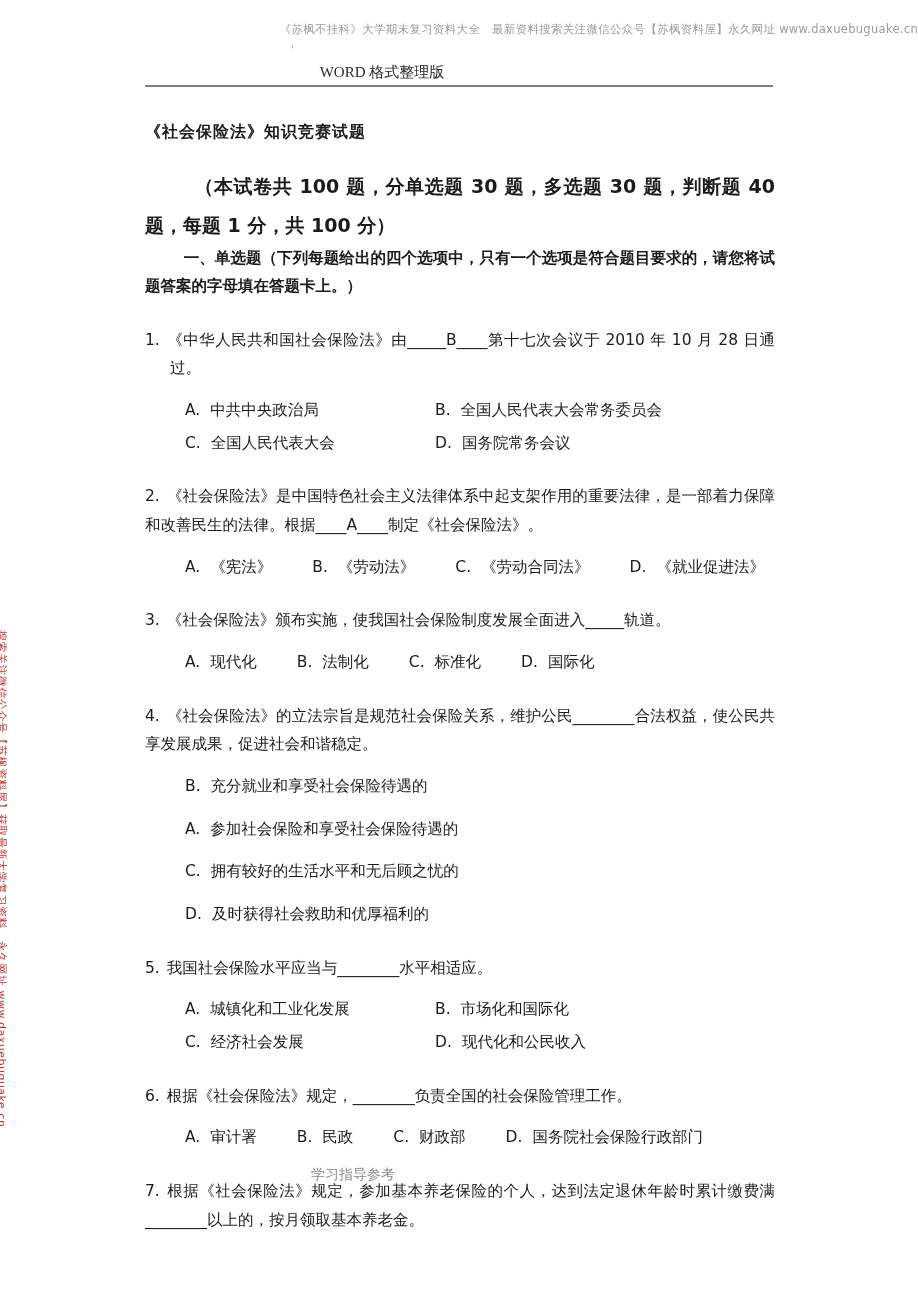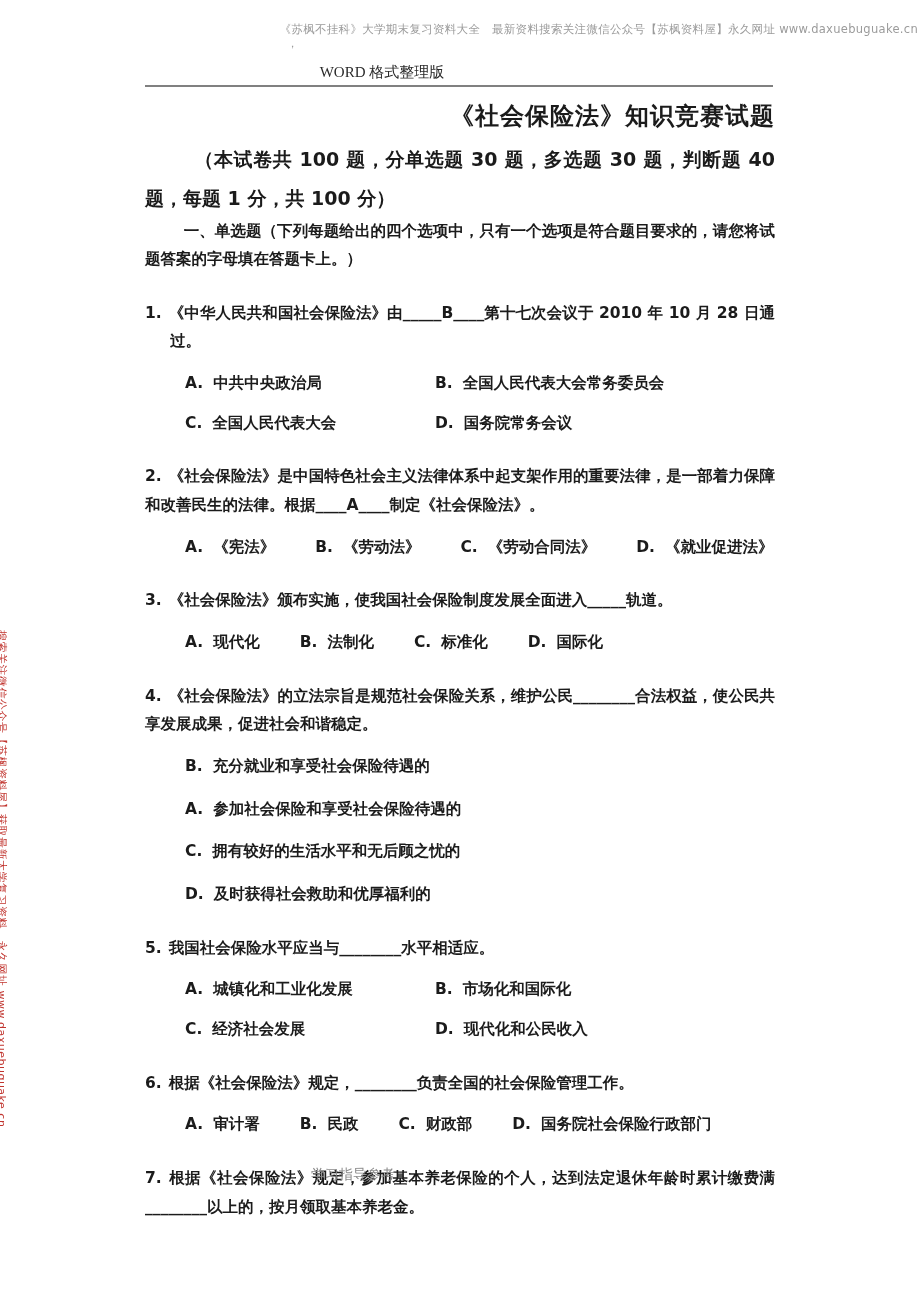--- a/index.html
+++ b/index.html
@@ -24,41 +24,41 @@
   }
   .header-rule{
     position:absolute;top:85px;left:145px;width:628px;height:2px;
     background:#808080;
   }
   
   .content{
     position:absolute;left:145px;top:100px;width:630px;
   }
   .doc-title{
-    text-align:right;font-size:24px;font-weight:bold;
+    margin-top:22px;text-align:left;font-size:16px;font-weight:bold;
     letter-spacing:1px;
   }
   .exam-intro{
-    margin-top:8px;font-size:19px;font-weight:bold;line-height:2.05;
+    margin-top:24px;font-size:19px;font-weight:bold;line-height:2.05;
     text-indent:2.6em;text-align:justify;
   }
   .section-heading{
     font-size:15.5px;font-weight:bold;line-height:1.8;
     text-indent:2.5em;text-align:justify;
   }
   
-  .questions{margin-top:20px;font-weight:bold;}
+  .questions{margin-top:20px;}
   .question{margin-top:25px;font-size:15.5px;line-height:1.85;}
   .q-stem{text-align:justify;}
   .q-stem.hang{padding-left:25px;text-indent:-25px;}
   .q-num{margin-right:7px;}
   .opts{margin-top:13px;}
   .opts-inline{display:flex;padding-left:40px;column-gap:40px;flex-wrap:wrap;}
   .opts-inline-wide{display:flex;padding-left:40px;column-gap:92px;flex-wrap:wrap;}
-  .opts-two-col{display:grid;grid-template-columns:250px auto;row-gap:11px;padding-left:40px;}
+  .opts-two-col{display:grid;grid-template-columns:250px auto;row-gap:4px;padding-left:40px;}
   .opts-stacked{padding-left:40px;}
   .opts-stacked .opt{margin-top:14px;}
   .opts-stacked .opt:first-child{margin-top:0;}
   .opt{white-space:nowrap;}
   .opt-label{margin-right:10px;}
   
   .page-footer{
     position:absolute;left:311px;top:1166px;font-size:14px;color:#8a8a8a;
   }
   

